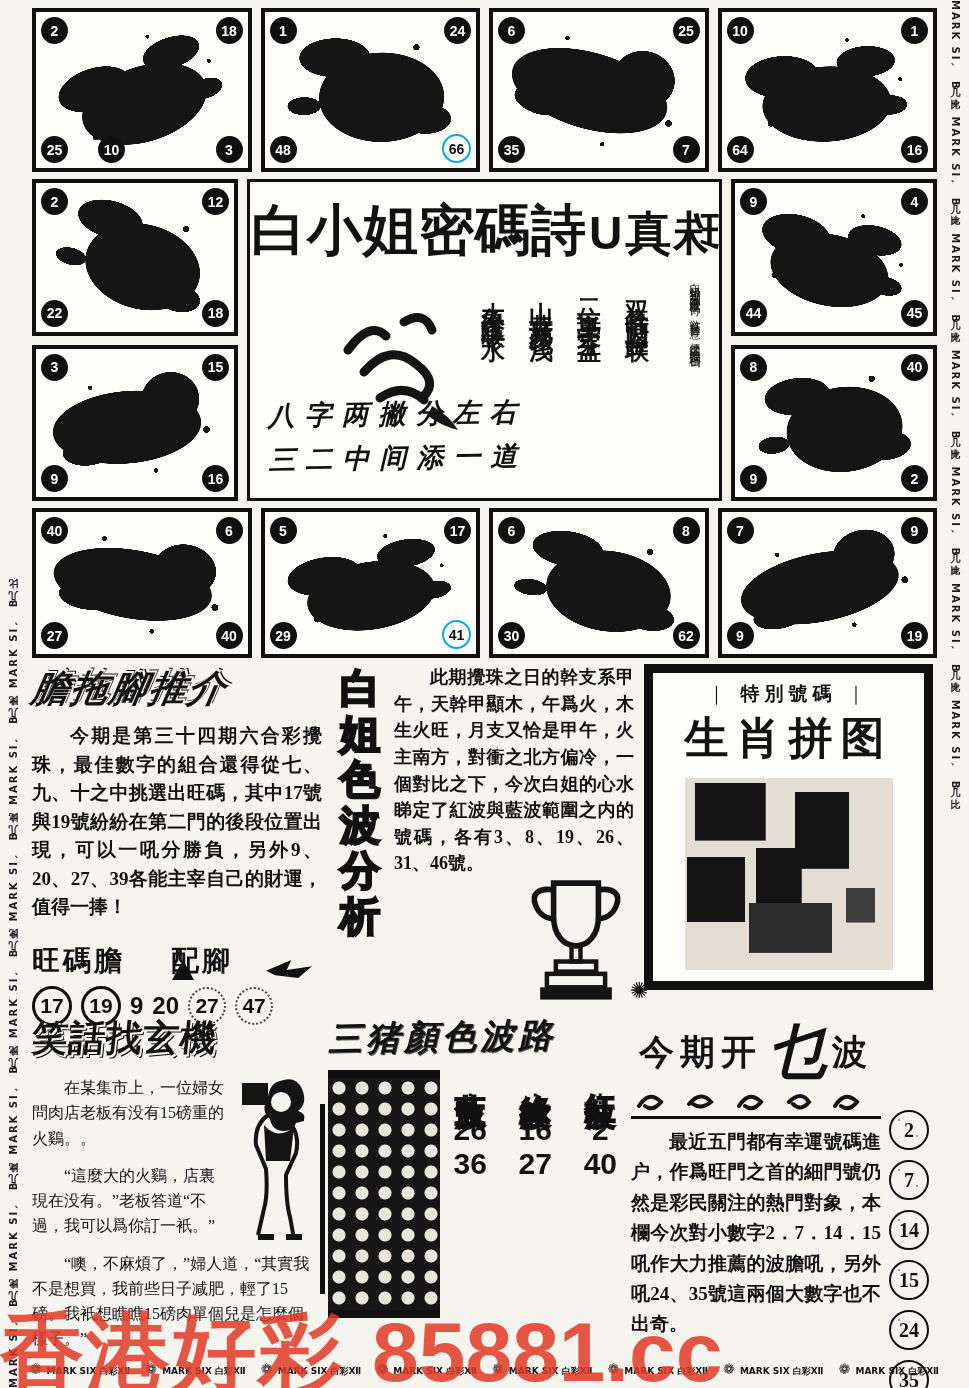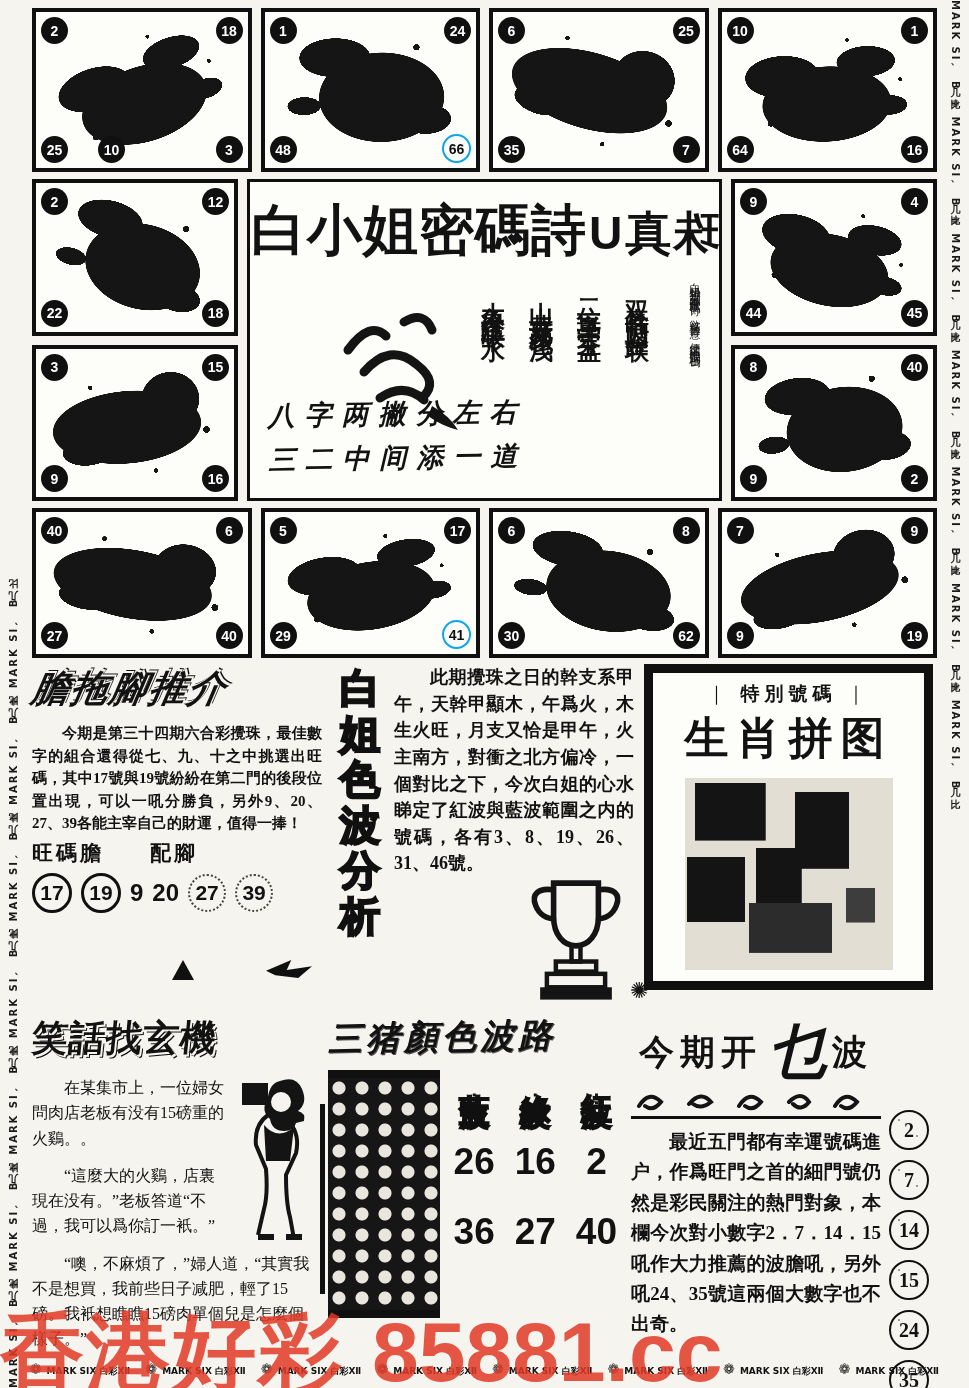--- a/index.html
+++ b/index.html
@@ -66,22 +66,22 @@
   .flourish{position:absolute;left:70px;top:120px;}
   .hand-lines{position:absolute;left:18px;bottom:22px;font-size:27px;font-weight:bold;
         letter-spacing:10px;transform:rotate(-1deg);font-style:italic;}
   .hand-lines div{margin-top:8px;white-space:nowrap;}
   
   #band-mid{position:absolute;top:664px;left:32px;width:905px;height:344px;display:flex;gap:10px;}
   .col-dan{width:290px;position:relative;}
   .dan-title{font-family:"Liberation Sans",sans-serif;font-size:37px;font-weight:900;font-style:italic;
         transform:skewX(-10deg);letter-spacing:2px;white-space:nowrap;
         text-shadow:2px -2px 0 #f6f4ee,3px -3px 0 #101010;}
-  .dan-body{margin-top:8px;font-size:15px;font-weight:600;line-height:1.5;text-align:justify;text-indent:2em;}
-  .dan-labels{margin-top:4px;font-family:"Liberation Sans",sans-serif;font-size:21px;font-weight:900;
+  .dan-body{margin-top:8px;font-size:19px;font-weight:600;line-height:1.5;text-align:justify;text-indent:2em;}
+  .dan-labels{margin-top:20px;font-family:"Liberation Sans",sans-serif;font-size:28px;font-weight:900;
         display:flex;gap:46px;letter-spacing:3px;}
   .dan-nums{margin-top:6px;display:flex;align-items:center;gap:9px;font-family:"Liberation Sans",sans-serif;}
   .numcircle{width:34px;height:34px;border:3px solid #101010;border-radius:50%;display:flex;align-items:center;
         justify-content:center;font-size:21px;font-weight:bold;}
   .numcircle.light{border:2px dotted #444;}
   .numplain{font-size:24px;font-weight:bold;}
   .tri{position:absolute;width:0;height:0;border-left:11px solid transparent;border-right:11px solid transparent;
        border-bottom:20px solid #101010;bottom:28px;left:140px;}
   .tri2{position:absolute;bottom:30px;right:10px;width:46px;height:18px;background:#101010;
         clip-path:polygon(0 60%,55% 0,45% 55%,100% 35%,70% 100%,20% 85%);}
@@ -121,21 +121,21 @@
   .sz-flex{display:flex;gap:10px;margin-top:10px;}
   .pigs{width:112px;height:232px;border-top:8px solid #101010;border-bottom:8px solid #101010;
         background-color:#161616;
         background-image:radial-gradient(circle 7px at 11px 10px,#e9e6dd 0 6px,transparent 7px);
         background-size:23px 21px;}
   .sz-table{flex:1;display:flex;justify-content:space-between;padding:0 4px;}
   .sz-col{display:flex;flex-direction:column;align-items:center;}
   .sz-head{writing-mode:vertical-rl;font-size:30px;font-weight:900;line-height:1;letter-spacing:4px;
         color:#fff;-webkit-text-stroke:2px #101010;font-family:"Liberation Sans",sans-serif;}
   .sz-colon{font-size:20px;font-weight:bold;margin:6px 0 2px;}
-  .sz-val{font-family:"Liberation Sans",sans-serif;font-size:37px;font-weight:bold;margin-top:28px;}
+  .sz-val{font-family:"Liberation Sans",sans-serif;font-size:30px;font-weight:bold;margin-top:0;}
   .col-jq{flex:1;position:relative;padding-right:56px;}
   .jq-title{text-align:center;white-space:nowrap;font-weight:900;}
   .jq-title .pre,.jq-title .suf{font-size:35px;letter-spacing:6px;}
   .jq-title .glyph{font-size:58px;font-style:italic;vertical-align:-8px;padding:0 6px;}
   .jq-swirls{display:block;margin:-4px auto 2px;}
   .jq-rule{border:none;border-top:3px solid #101010;margin:2px 0 8px;}
   .jq-body{font-size:19px;font-weight:700;line-height:1.6;text-align:justify;text-indent:2em;}
   .jq-nums{position:absolute;right:8px;top:96px;display:flex;flex-direction:column;gap:10px;}
   .jq-nums .numcircle{width:36px;height:36px;border-width:2.5px;font-size:20px;
         background:radial-gradient(circle 2px at 8px 8px,#999 70%,transparent 71%),
@@ -289,21 +289,21 @@
       <div class="dan-labels">
         <span>旺碼膽</span>
         <span>配腳</span>
       </div>
       <div class="dan-nums" id="dan-nums">
           <span class="numcircle">17</span>
           <span class="numcircle">19</span>
           <span class="numplain">9</span>
           <span class="numplain">20</span>
           <span class="numcircle light">27</span>
-          <span class="numcircle light">39</span>
+          <span class="numcircle light">47</span>
         </div>
       <div class="tri"></div>
       <div class="tri2"></div>
     </div>
 
     <div class="col-sebo">
       <div class="sebo-title" id="sebo-title">
           <div>白</div>
           <div>姐</div>
           <div>色</div>

